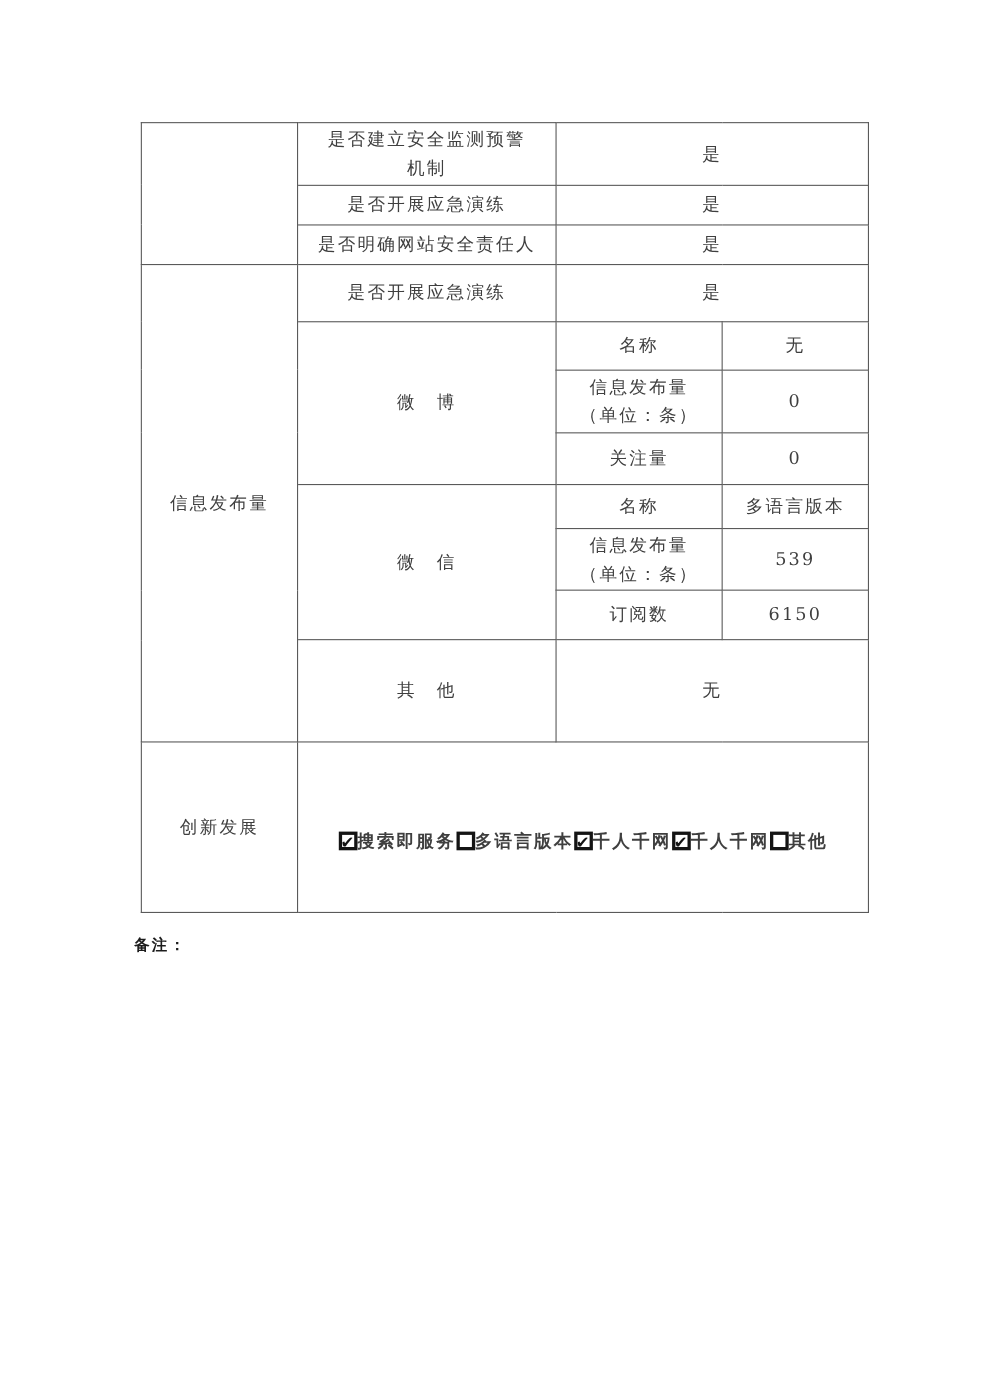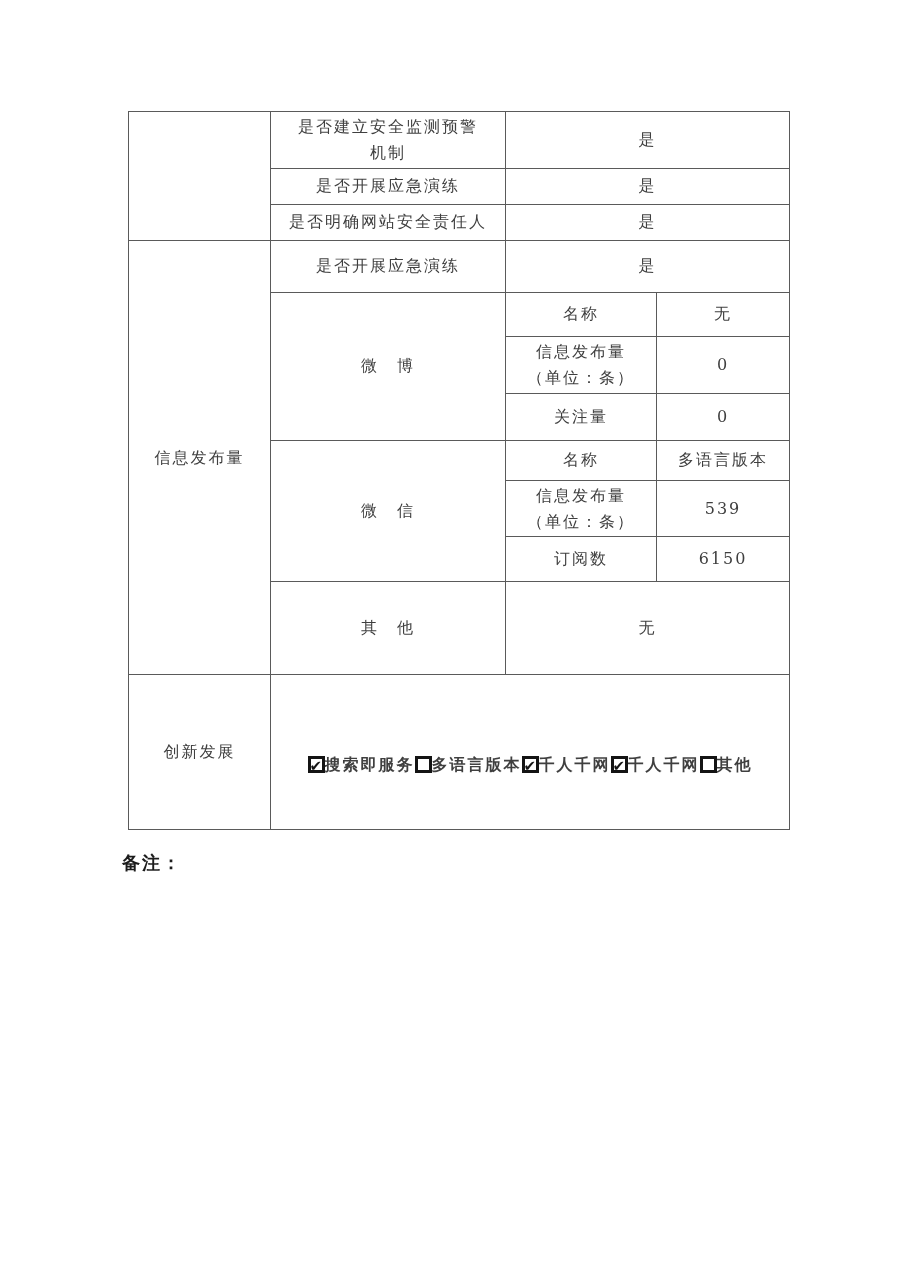--- a/index.html
+++ b/index.html
@@ -58,21 +58,21 @@
     font-size: 15px;
     font-weight: bold;
     color: #141414;
     font-family: "DejaVu Sans", sans-serif;
     letter-spacing: 0;
   }
   .notes {
     position: absolute;
     left: 122px;
     top: 851px;
-    font-size: 18px;
+    font-size: 14px;
     font-weight: bold;
     letter-spacing: 2px;
     color: #1c1c1c;
   }
   .pagenum {
     position: absolute;
     left: 0;
     top: 1179px;
     width: 912px;
     text-align: center;

